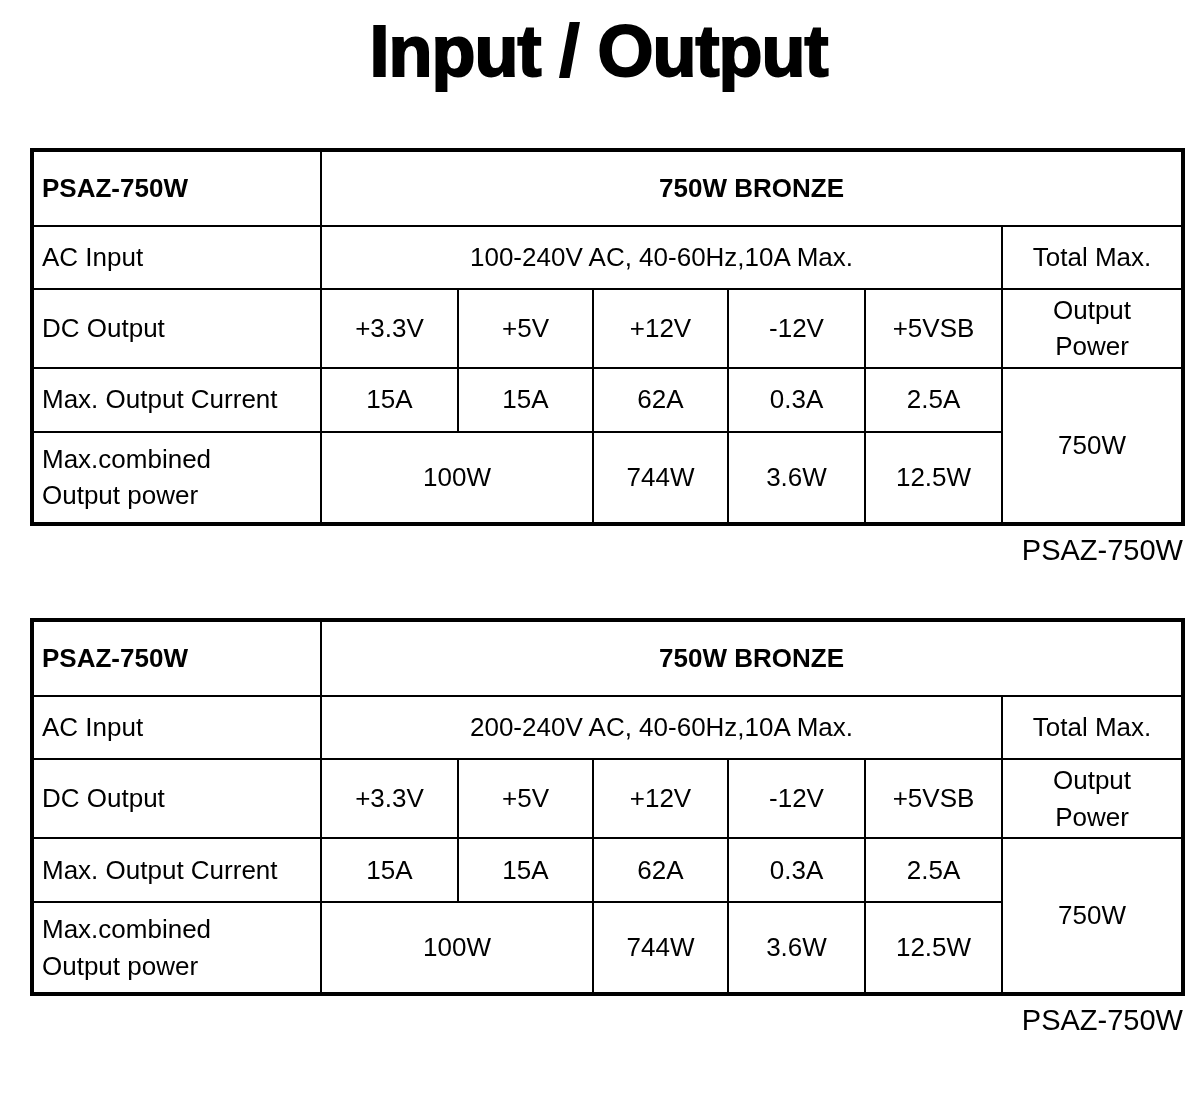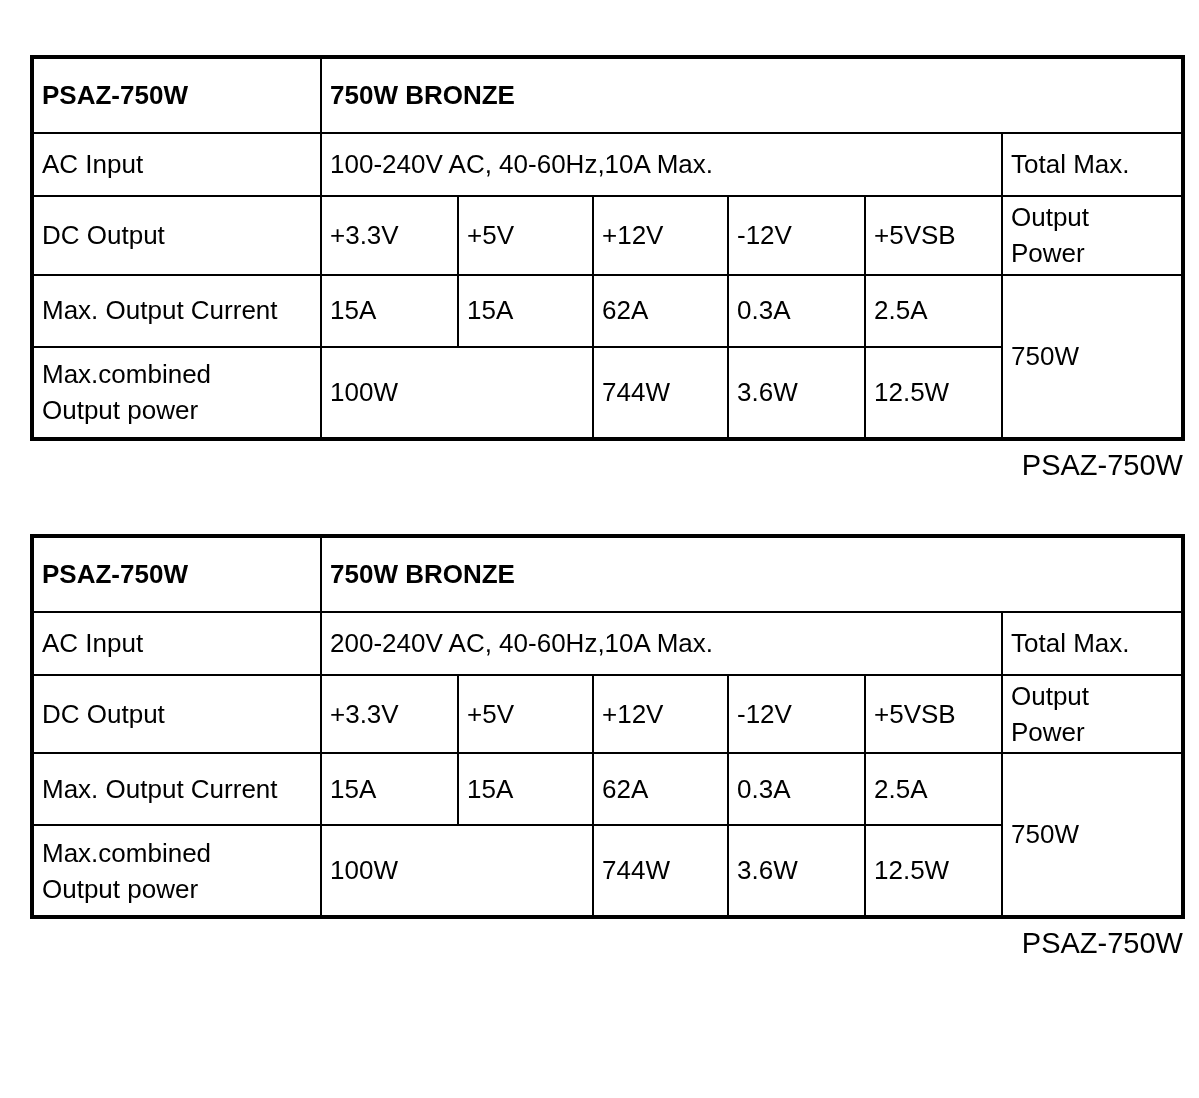--- a/index.html
+++ b/index.html
@@ -41,39 +41,40 @@
   table.spec-table td {
     border: 2px solid #000;
     font-size: 26px;
     padding: 2px 8px;
     vertical-align: middle;
     overflow: hidden;
   }
   tr.r1 { height: 76px; }
   tr.r2 { height: 63px; }
   tr.r3 { height: 78px; }
-  tr.r4 { height: 72px; }
+  tr.r4 { height: 64px; }
   tr.r5 { height: 92px; }
   .cell-label { text-align: left; }
-  .cell-center { }
+  .cell-center { text-align: center; }
   .bold { font-weight: bold; }
   .prewrap { white-space: pre-line; line-height: 1.4; }
   .caption {
     width: 1153px;
     margin-top: 9px;
     text-align: right;
     font-size: 29px;
     line-height: 1.1;
   }
 </style>
 </head>
 <body>
 
 <div class="page">
 
+  <h1 class="title">Input / Output</h1>
 
   <section class="spec-block first">
     <table class="spec-table">
       <colgroup>
         <col style="width:289px">
           <col style="width:137px">
           <col style="width:135px">
         <col style="width:135px">
           <col style="width:137px">
           <col style="width:137px">

